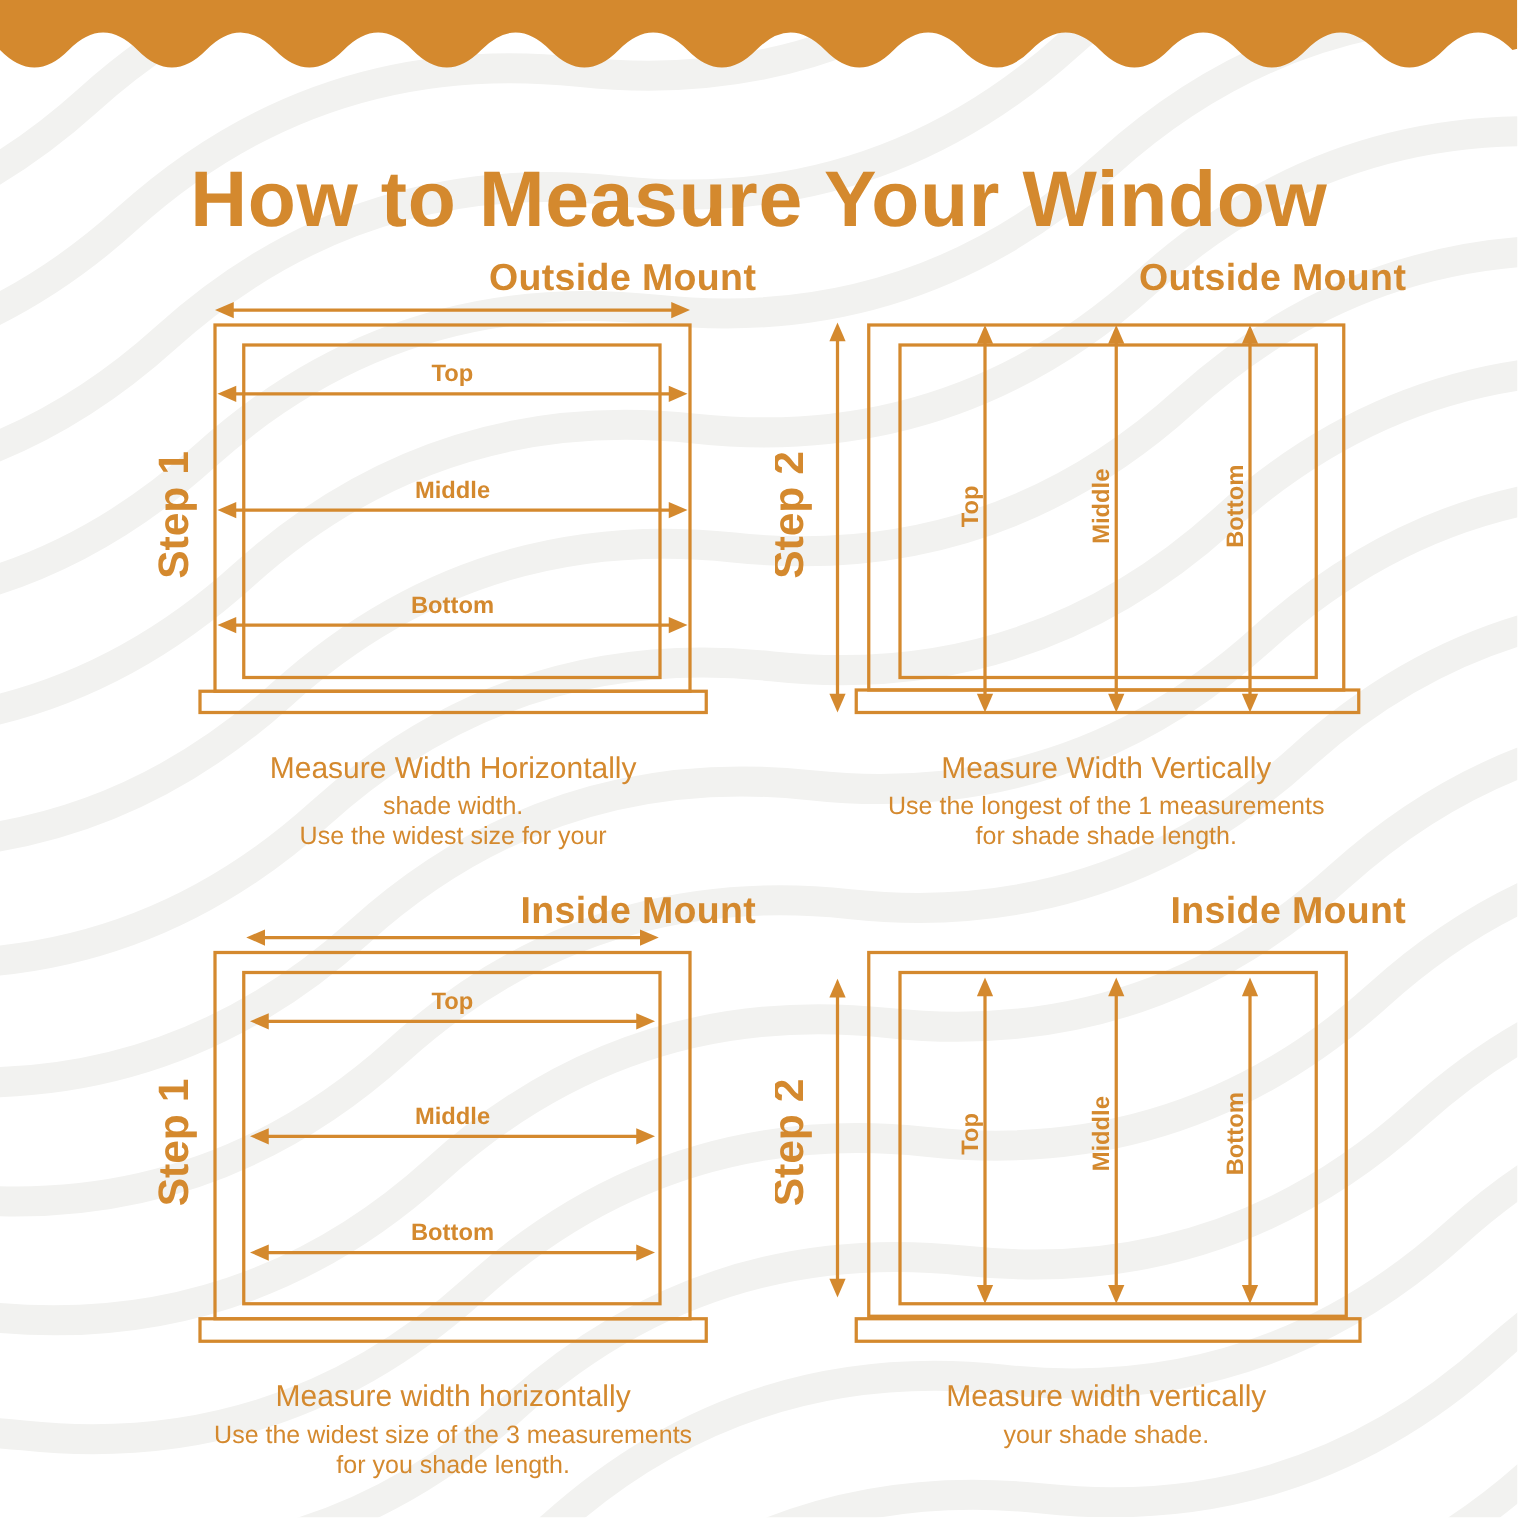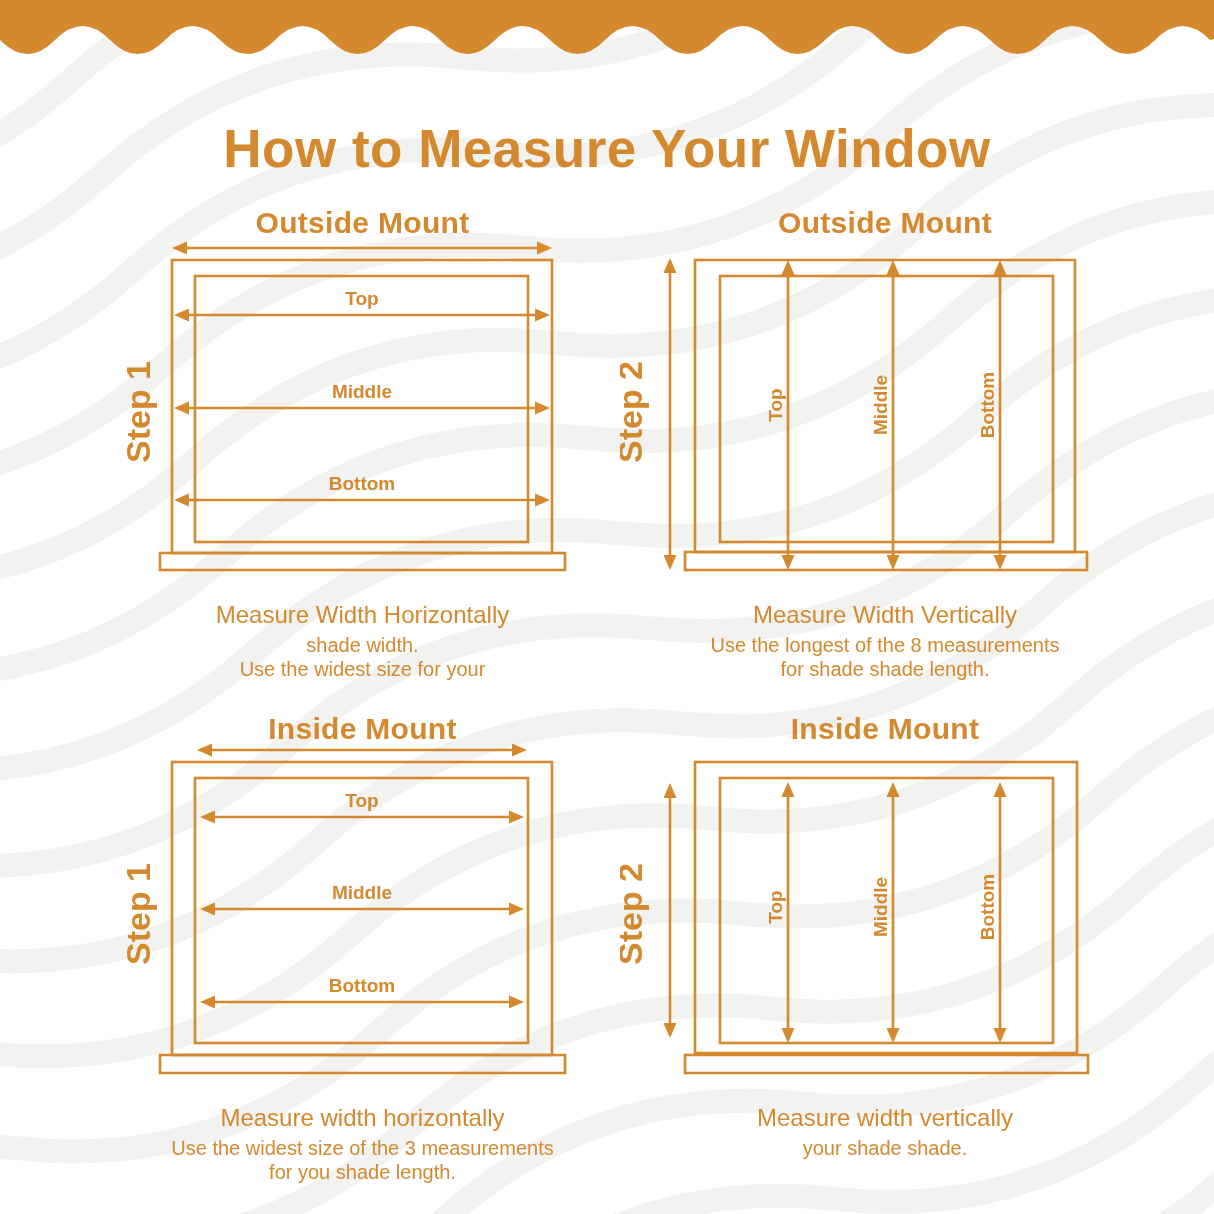--- a/index.html
+++ b/index.html
@@ -4,24 +4,24 @@
 <style>
   html,body{margin:0;padding:0;background:#ffffff;}
   .canvas{
     position:relative;width:1214px;height:1214px;overflow:hidden;
     background:#ffffff;font-family:"Liberation Sans",sans-serif;
   }
   .bg{position:absolute;left:0;top:0;z-index:0;}
   .band{position:absolute;left:0;top:0;z-index:2;}
   .page-title{
     position:absolute;top:82px;left:0;width:100%;text-align:center;
-    font-size:53px;font-weight:bold;letter-spacing:.5px;color:#D4892E;z-index:2;
+    font-size:63px;font-weight:bold;letter-spacing:.5px;color:#D4892E;z-index:2;
   }
   .quad-title{
-    position:absolute;text-align:center;font-size:30px;font-weight:bold;
+    position:absolute;text-align:right;font-size:30px;font-weight:bold;
     letter-spacing:.3px;color:#D4892E;z-index:2;
   }
   .caption{position:absolute;text-align:center;color:#D4892E;z-index:2;}
   .caption .cap-title{font-size:24px;font-weight:normal;margin-bottom:5px;}
   .caption .cap-line{font-size:20px;line-height:1.18;}
   .diagram{position:absolute;z-index:1;}
   .diagram line,.diagram rect{stroke:#D4892E;stroke-width:2.6;fill:none;}
   .diagram polygon{fill:#D4892E;stroke:none;}
   .diagram text{fill:#D4892E;}
   .lbl{font-family:"Liberation Sans",sans-serif;font-size:19px;font-weight:bold;}
@@ -124,21 +124,21 @@
       <line x1="380" y1="74" x2="380" y2="356"></line>
       <polygon points="380,60 373.5,75 386.5,75"></polygon>
       <polygon points="380,370 373.5,355 386.5,355"></polygon>
     </g>
     <text class="lbl" transform="translate(374 205) rotate(-90)" text-anchor="middle">Bottom</text>
     <rect x="65" y="352" width="402" height="18"></rect>
     <text class="step" transform="translate(22 212) rotate(-90)" text-anchor="middle">Step 2</text>
   </svg>
   <div class="caption" style="left:645px;top:601px;width:480px;">
     <div class="cap-title">Measure Width Vertically</div>
-    <div class="cap-line">Use the longest of the 8 measurements</div>
+    <div class="cap-line">Use the longest of the 1 measurements</div>
     <div class="cap-line">for shade shade length.</div>
   </div>
 
   <div class="quad-title" style="left:120px;top:712px;width:485px;">Inside Mount</div>
   <svg class="diagram" style="left:120px;top:702px;" width="480" height="380" viewBox="0 0 480 380">
     <g>
       <line x1="91" y1="48" x2="393" y2="48"></line>
       <polygon points="77,48 92,41.5 92,54.5"></polygon>
       <polygon points="407,48 392,41.5 392,54.5"></polygon>
     </g>

